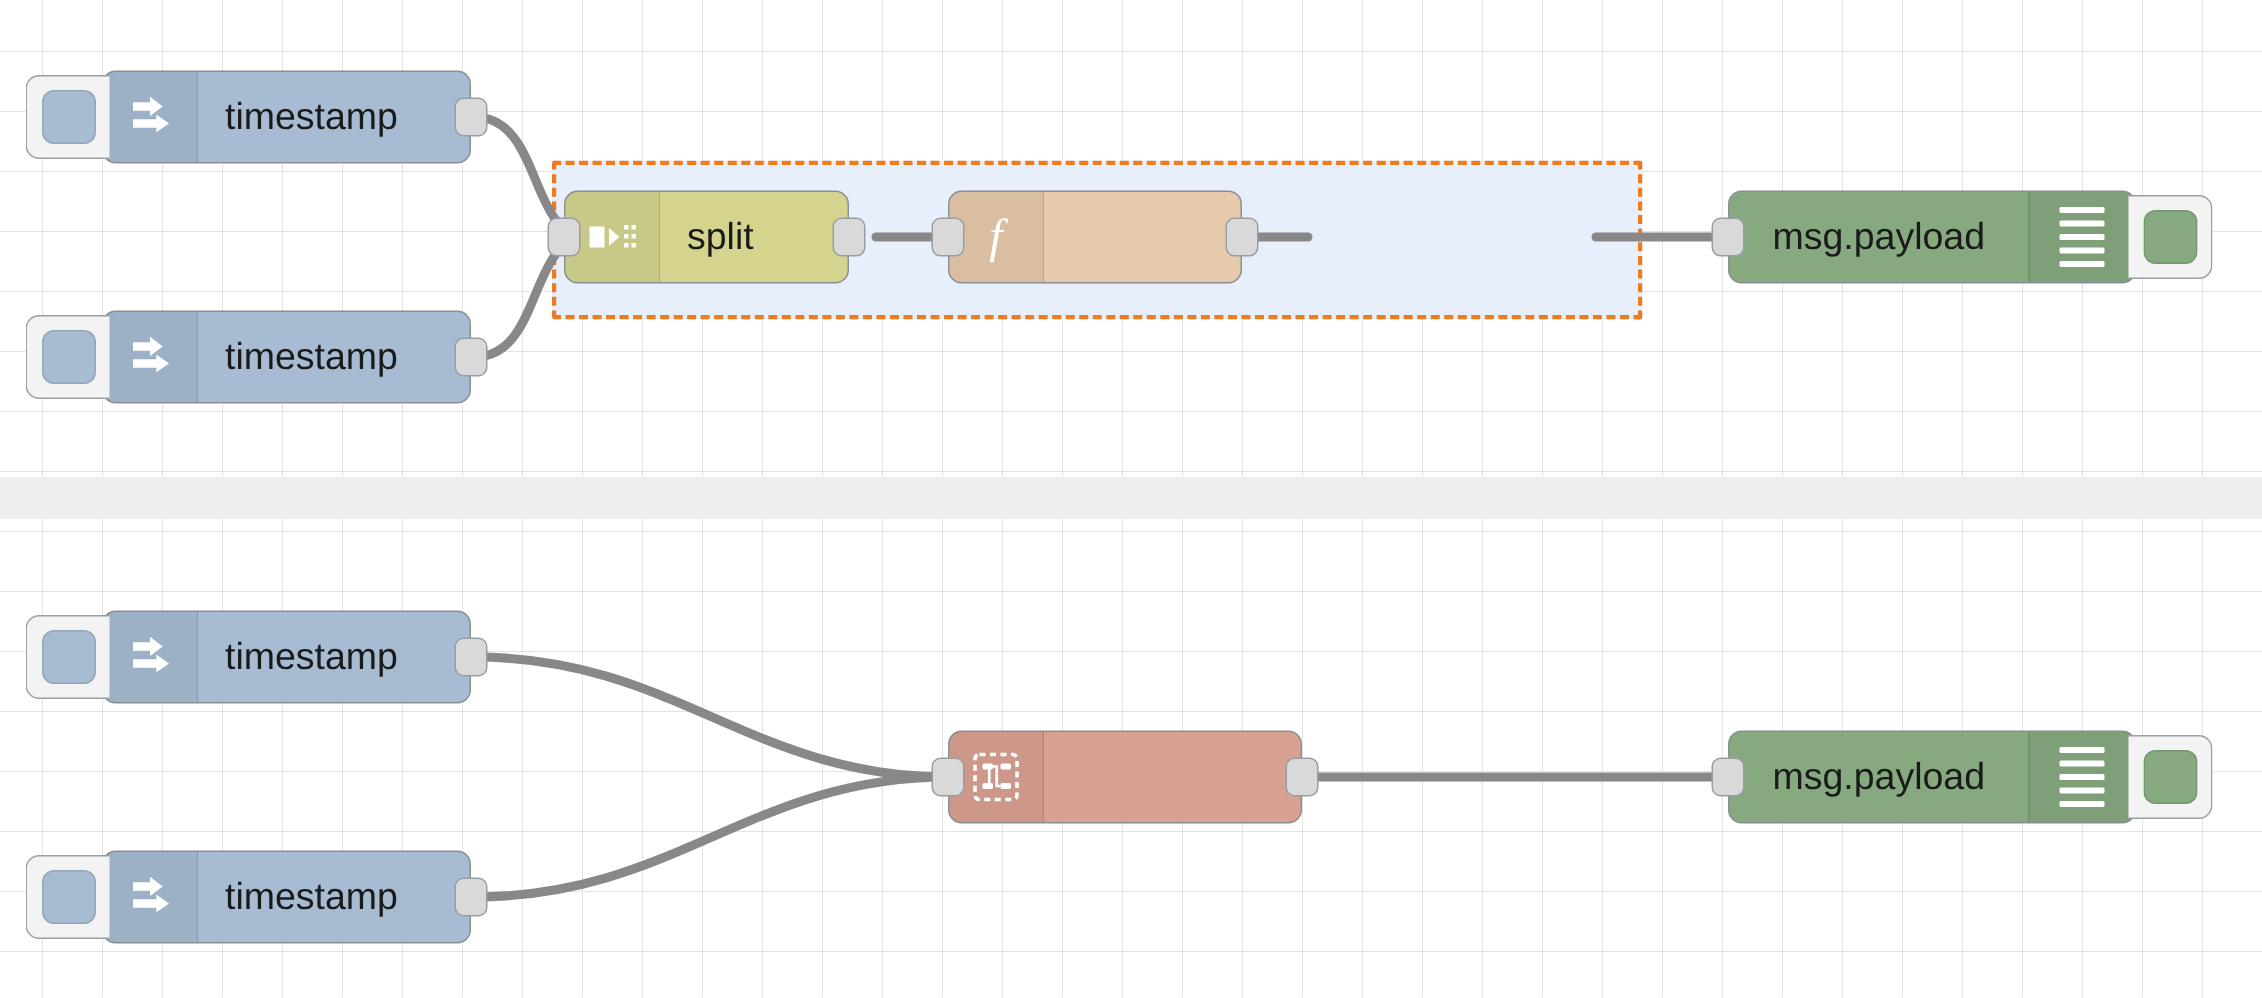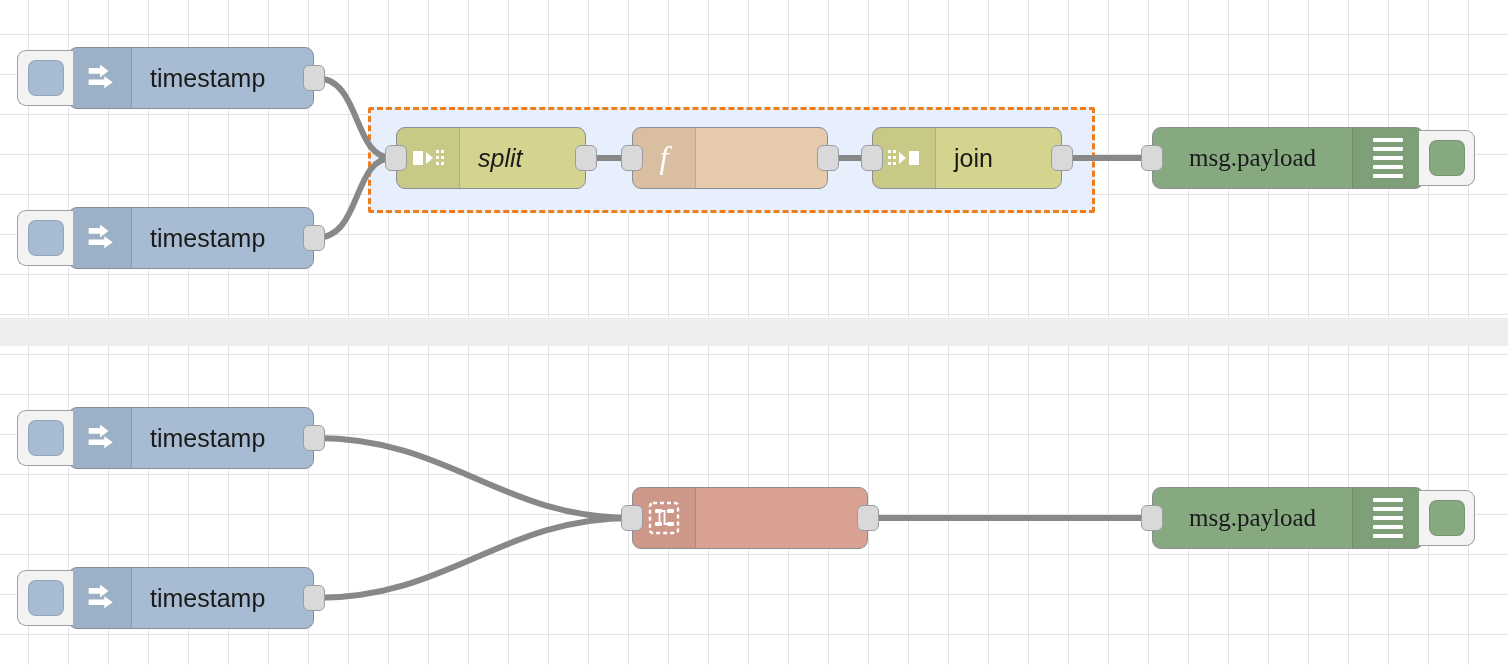--- a/index.html
+++ b/index.html
@@ -78,21 +78,21 @@
   }
   .node-label {
     flex: 1 1 auto;
     display: flex;
     align-items: center;
     padding: 0 18px;
     font-size: 25px;
     color: #1a1a1a;
     white-space: nowrap;
   }
-  .node-label.center { justify-content: center; padding: 0 26px; font-family: Liberation Serif, serif; }
+  .node-label.center { justify-content: center; padding: 0 26px; }
 
   
   .port {
     position: absolute;
     width: 22px;
     height: 26px;
     box-sizing: border-box;
     background: #d9d9d9;
     border: 1.5px solid #999da3;
     border-radius: 6px;
@@ -199,21 +199,21 @@
     </div>
     <div class="node-icon-box">
       <svg class="glyph" width="34" height="34" viewBox="0 0 24 24">
         <path fill="#ffffff" d="M4 5h8V2.5l6 4.5-6 4.5V9H4V5z M4 13h11v-2.2l6 4.2-6 4.2V17H4v-4z"></path>
       </svg>
     </div>
     <div class="node-label">timestamp</div>
     <div class="port out"></div>
   </div>
 
-  <div class="node" style="left:396px;top:127px;width:190px;background:#d4d48f;font-style:italic;">
+  <div class="node" style="left:376px;top:127px;width:190px;background:#d4d48f;">
     <div class="port in"></div>
     <div class="node-icon-box">
       <svg class="glyph" width="36" height="30" viewBox="0 0 36 30">
         <rect x="3" y="8" width="10" height="14" fill="#ffffff"></rect>
         <path d="M16 9 L23 15 L16 21 Z" fill="#ffffff"></path>
         <g fill="#ffffff">
           <rect x="26" y="7" width="3" height="3"></rect>
             <rect x="31" y="7" width="3" height="3"></rect>
           <rect x="26" y="13" width="3" height="3"></rect>
             <rect x="31" y="13" width="3" height="3"></rect>
@@ -230,39 +230,20 @@
     <div class="port in"></div>
     <div class="node-icon-box">
       <svg class="glyph" width="34" height="38" viewBox="0 0 34 38">
         <text x="17" y="29" font-family="Liberation Serif, serif" font-size="32" font-style="italic" fill="#ffffff" text-anchor="middle">f</text>
       </svg>
     </div>
     <div class="node-label"></div>
     <div class="port out"></div>
   </div>
 
-  <div class="node" style="left:872px;top:127px;width:190px;background:#d4d48f;">
-    <div class="port in"></div>
-    <div class="node-icon-box">
-      <svg class="glyph" width="36" height="30" viewBox="0 0 36 30">
-        <g fill="#ffffff">
-          <rect x="2" y="7" width="3" height="3"></rect>
-            <rect x="7" y="7" width="3" height="3"></rect>
-          <rect x="2" y="13" width="3" height="3"></rect>
-            <rect x="7" y="13" width="3" height="3"></rect>
-          <rect x="2" y="19" width="3" height="3"></rect>
-            <rect x="7" y="19" width="3" height="3"></rect>
-        </g>
-        <path d="M13 9 L20 15 L13 21 Z" fill="#ffffff"></path>
-        <rect x="23" y="8" width="10" height="14" fill="#ffffff"></rect>
-      </svg>
-    </div>
-    <div class="node-label">join</div>
-    <div class="port out"></div>
-  </div>
 
   <div class="node" style="left:1152px;top:127px;width:272px;background:#87a980;">
     <div class="port in"></div>
     <div class="node-label center">msg.payload</div>
     <div class="debug-strip">
       <div class="debug-bar"></div>
         <div class="debug-bar"></div>
         <div class="debug-bar"></div>
       <div class="debug-bar"></div>
         <div class="debug-bar"></div>

